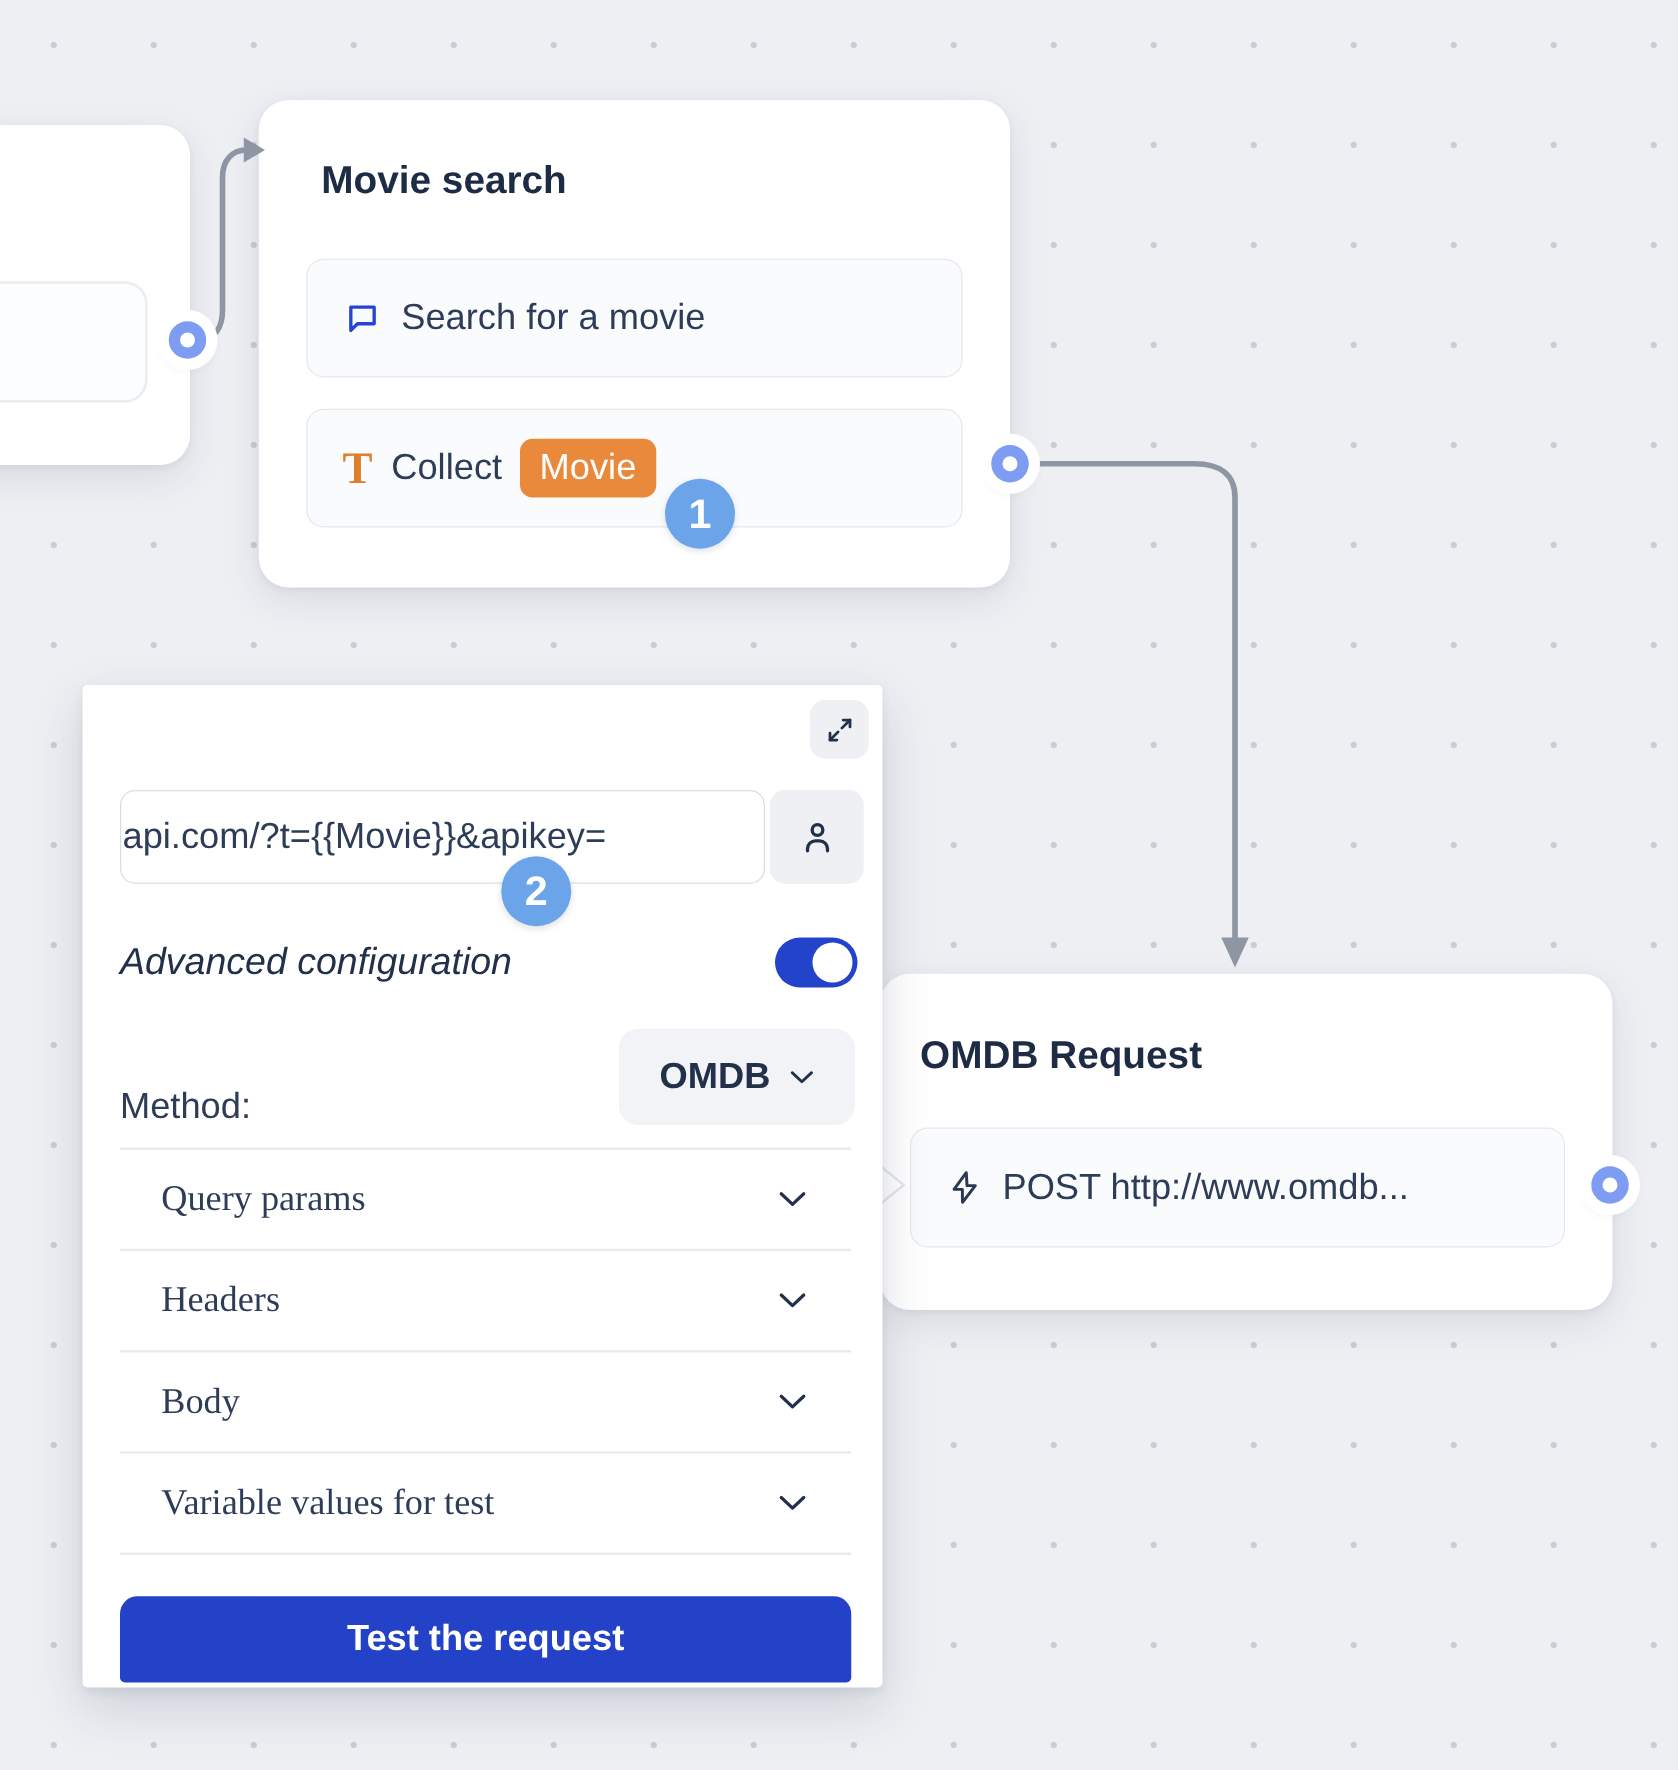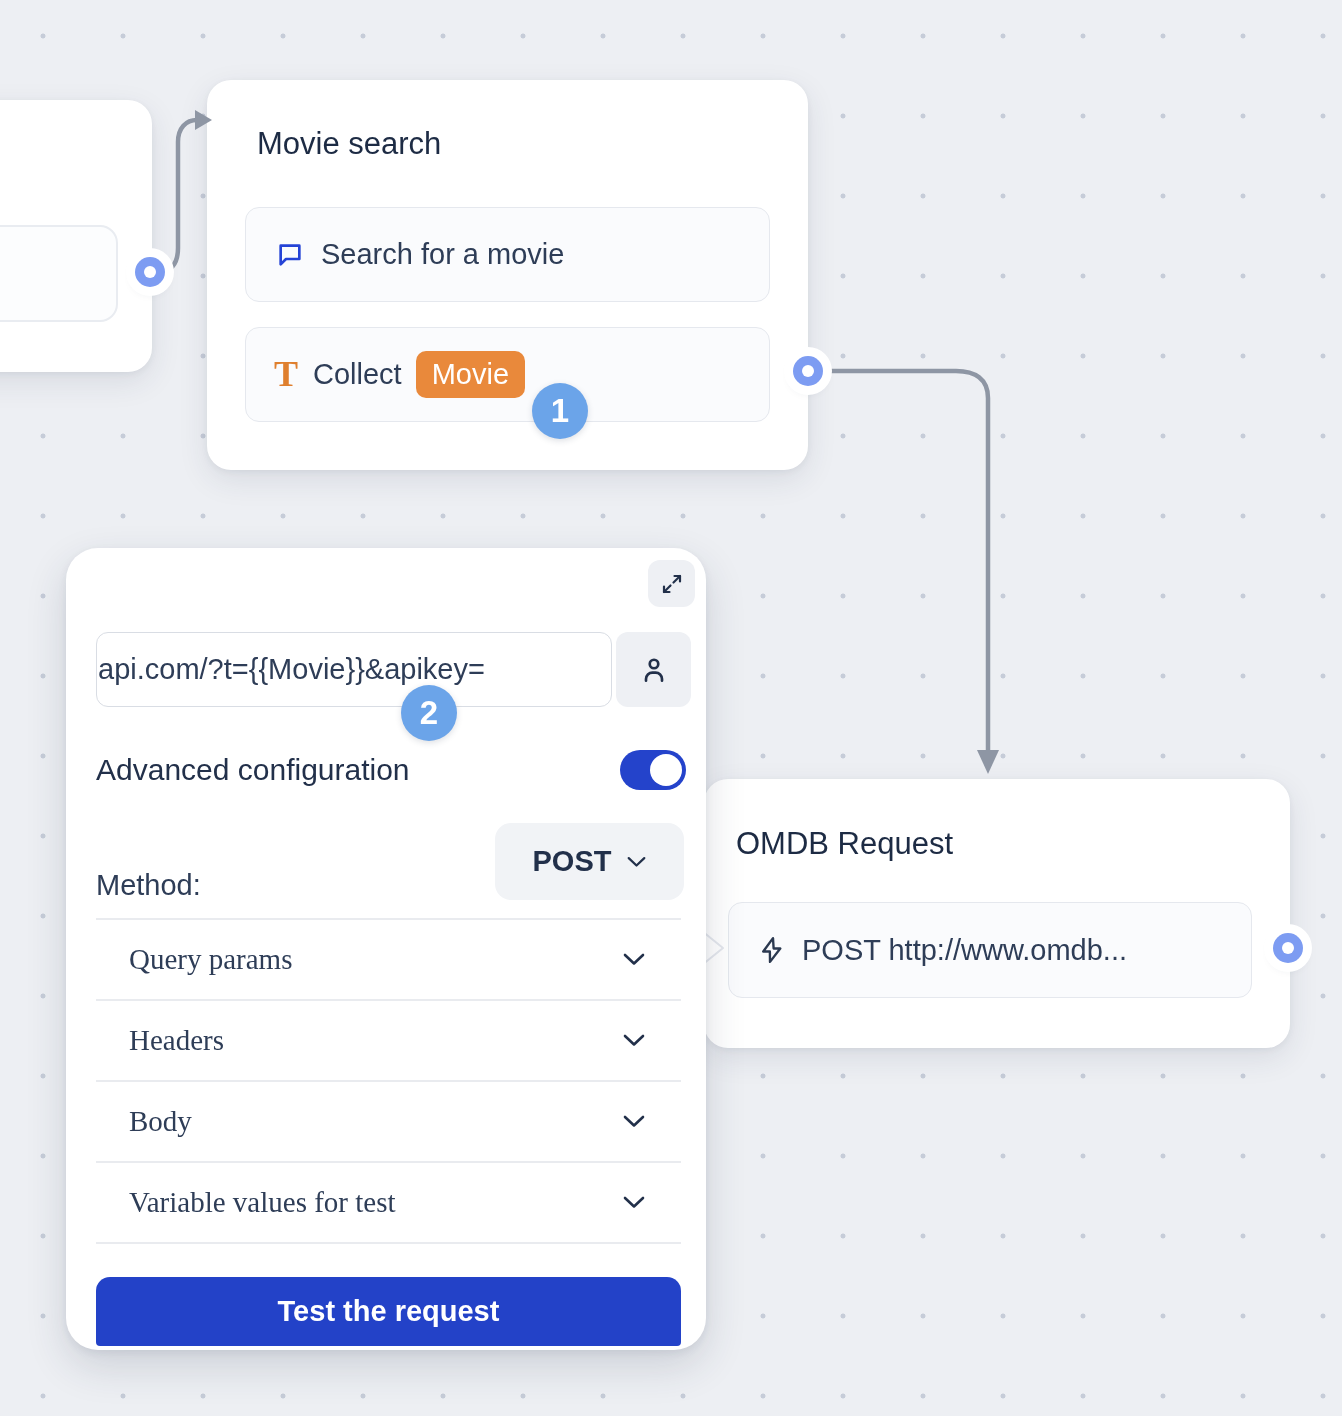--- a/index.html
+++ b/index.html
@@ -12,53 +12,53 @@
   }
   .card{
     position:absolute;background:#ffffff;border-radius:24px;z-index:1;
     box-shadow:0 10px 30px rgba(35,48,74,.10),0 2px 6px rgba(35,48,74,.06);
   }
   .inner-box{
     position:absolute;background:#fafbfd;border:1.5px solid #e5e8ee;border-radius:14px;
     display:flex;align-items:center;gap:15px;padding:0 28px;box-sizing:border-box;
     font-size:29px;color:#2e3d57;white-space:nowrap;overflow:hidden;cursor:pointer;
   }
-  .node-title{position:absolute;font-size:31px;font-weight:400;color:#1d2b44;white-space:nowrap;}
+  .node-title{position:absolute;font-size:31px;font-weight:700;color:#1d2b44;white-space:nowrap;}
   
   .card-a{left:-44px;top:100px;width:196px;height:272px;}
   .card-a .inner-box{left:14px;top:125px;width:148px;height:97px;border-radius:18px;background:#fcfdfe;border-color:#e9ecf1;border-width:2px;}
   
   .movie-card{left:207px;top:80px;width:601px;height:390px;}
   .movie-card .node-title{left:50px;top:46px;}
   .box-msg{left:38px;top:127px;width:525px;height:95px;}
   .box-collect{left:38px;top:247px;width:525px;height:95px;}
   .t-icon{font-family:"Liberation Serif",serif;font-weight:700;font-size:36px;color:#df7f2e;line-height:1;margin-top:-2px;}
   .var-badge{background:#e9893b;color:#fff;border-radius:10px;padding:7px 16px;font-size:29px;margin-left:-1px;}
   
   .omdb-card{left:704px;top:779px;width:586px;height:269px;}
   .omdb-card .node-title{left:32px;top:47px;}
   .box-omdb{left:24px;top:123px;width:524px;height:96px;}
   
   .connectors{position:absolute;left:0;top:0;z-index:2;pointer-events:none;}
   .caret{position:absolute;left:701px;top:930px;z-index:3;}
   
   .panel{
     position:absolute;left:66px;top:548px;width:640px;height:802px;background:#fff;
-    border-radius:32px;z-index:4;box-shadow:0 16px 40px rgba(35,48,74,.16),0 3px 8px rgba(35,48,74,.07);
+    border-radius:4px;z-index:4;box-shadow:0 16px 40px rgba(35,48,74,.16),0 3px 8px rgba(35,48,74,.07);
   }
   .panel *{box-sizing:border-box;}
   .expand-btn{position:absolute;left:582px;top:12px;width:47px;height:47px;border:none;border-radius:12px;background:#eef0f4;display:flex;align-items:center;justify-content:center;cursor:pointer;}
   .url-input{
     position:absolute;left:30px;top:84px;width:516px;height:75px;background:#fff;
     border:1.5px solid #d9dde4;border-radius:12px;display:flex;align-items:center;
     padding:0 16px;overflow:hidden;cursor:text;
   }
   .url-text{font-size:29px;color:#2e3d57;white-space:nowrap;margin-left:-15px;}
   .person-btn{position:absolute;left:550px;top:84px;width:75px;height:75px;border:none;border-radius:12px;background:#eef0f4;display:flex;align-items:center;justify-content:center;cursor:pointer;}
-  .adv-label{position:absolute;left:30px;top:203px;font-size:30px;color:#22304a;line-height:38px;}
+  .adv-label{position:absolute;left:30px;top:203px;font-size:30px;color:#22304a;line-height:38px;font-style:italic;}
   .toggle{position:absolute;left:554px;top:202px;width:66px;height:40px;border-radius:20px;background:#2443cb;cursor:pointer;}
   .toggle .knob{position:absolute;right:4px;top:4px;width:32px;height:32px;border-radius:50%;background:#fff;}
   .method-label{position:absolute;left:30px;top:297px;font-size:29px;line-height:36px;color:#2e3d57;margin-top:22px;}
   .method-dd{
     position:absolute;left:429px;top:275px;width:189px;height:77px;border:none;border-radius:16px;
     background:#f1f3f6;display:flex;align-items:center;justify-content:center;gap:16px;
     font-family:"Liberation Sans",sans-serif;font-size:29px;font-weight:700;color:#22304a;cursor:pointer;
   }
   .divider{position:absolute;left:30px;width:585px;height:1.5px;background:#e9ebef;}
   .sec-row{
@@ -155,21 +155,21 @@
       </svg>
     </button>
 
     <span class="adv-label">Advanced configuration</span>
     <span class="toggle">
         <span class="knob"></span>
       </span>
 
     <span class="method-label">Method:</span>
     <button class="method-dd">
-      <span>POST</span>
+      <span>OMDB</span>
       <svg width="19" height="12" viewBox="0 0 22 13">
         <polyline points="2,2 11,10.5 20,2" fill="none" stroke="#22304a" stroke-width="2.6" stroke-linecap="round" stroke-linejoin="round"></polyline>
       </svg>
     </button>
 
     <div class="divider" style="top:370px"></div>
     <div class="sec-row" style="top:371px">
       <span>Query params</span>
       <svg width="22" height="13" viewBox="0 0 22 13">
           <polyline points="2,2 11,10.5 20,2" fill="none" stroke="#22304a" stroke-width="2.6" stroke-linecap="round" stroke-linejoin="round"></polyline>

